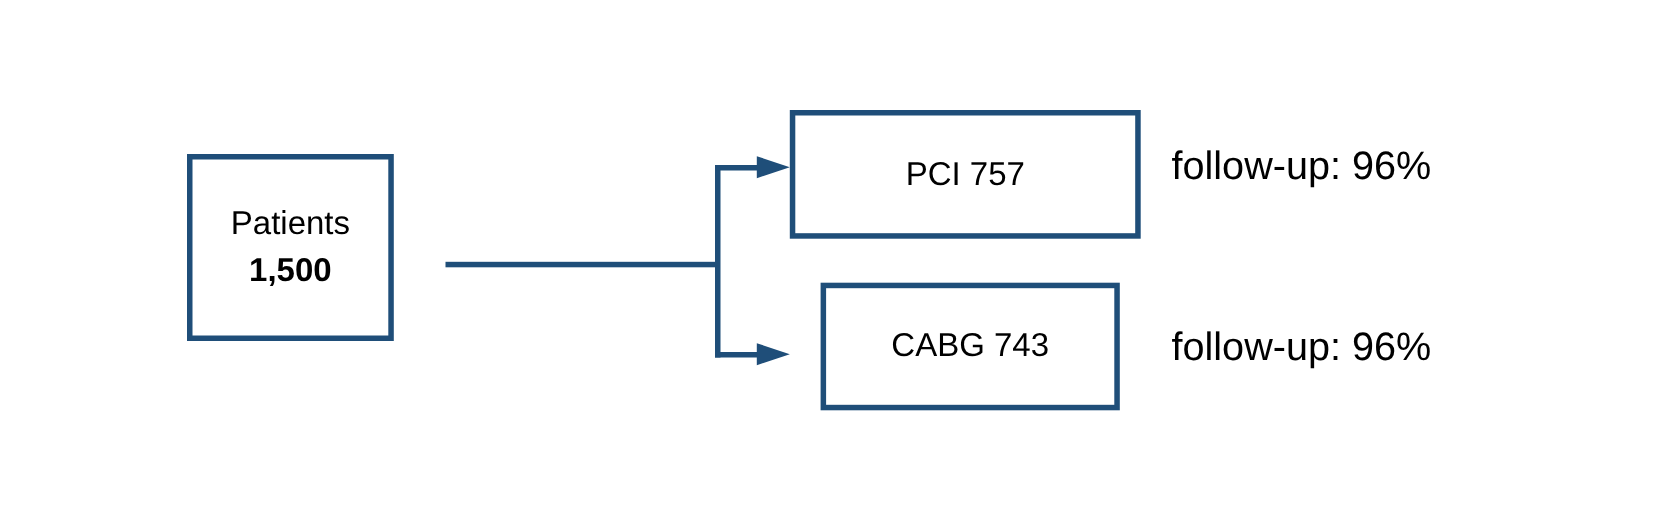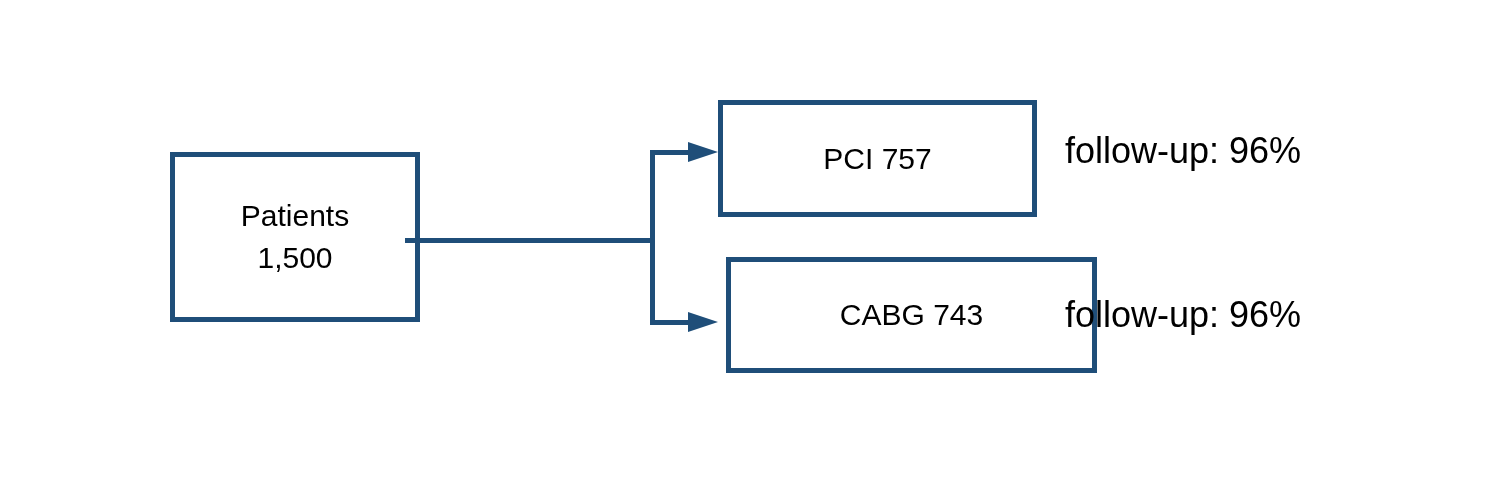--- a/index.html
+++ b/index.html
@@ -26,24 +26,24 @@
     background: var(--background);
     display: flex;
     flex-direction: column;
     align-items: center;
     justify-content: center;
     font-size: 30px;
     line-height: 42px;
     color: var(--text);
     text-align: center;
   }
-  .node-patients { left: 170px; top: 152px; width: 250px; height: 170px; }
+  .node-patients { left: 170px; top: 140px; width: 188px; height: 170px; }
   .node-pci     { left: 718px; top: 100px; width: 319px; height: 117px; }
-  .node-cabg    { left: 726px; top: 257px; width: 371px; height: 116px; }
-  .node .value { font-weight: normal; }
+  .node-cabg    { left: 746px; top: 257px; width: 272px; height: 116px; }
+  .node .value { font-weight: bold; }
 
   .line {
     position: absolute;
     background: var(--accent);
   }
   .line-main        { left: 405px; top: 238px; width: 248px; height: 5px; }
   .line-vertical    { left: 650px; top: 150px; width: 5px;  height: 175px; }
   .line-branch-top  { left: 650px; top: 150px; width: 42px; height: 5px; }
   .line-branch-bot  { left: 650px; top: 320px; width: 42px; height: 5px; }
 

